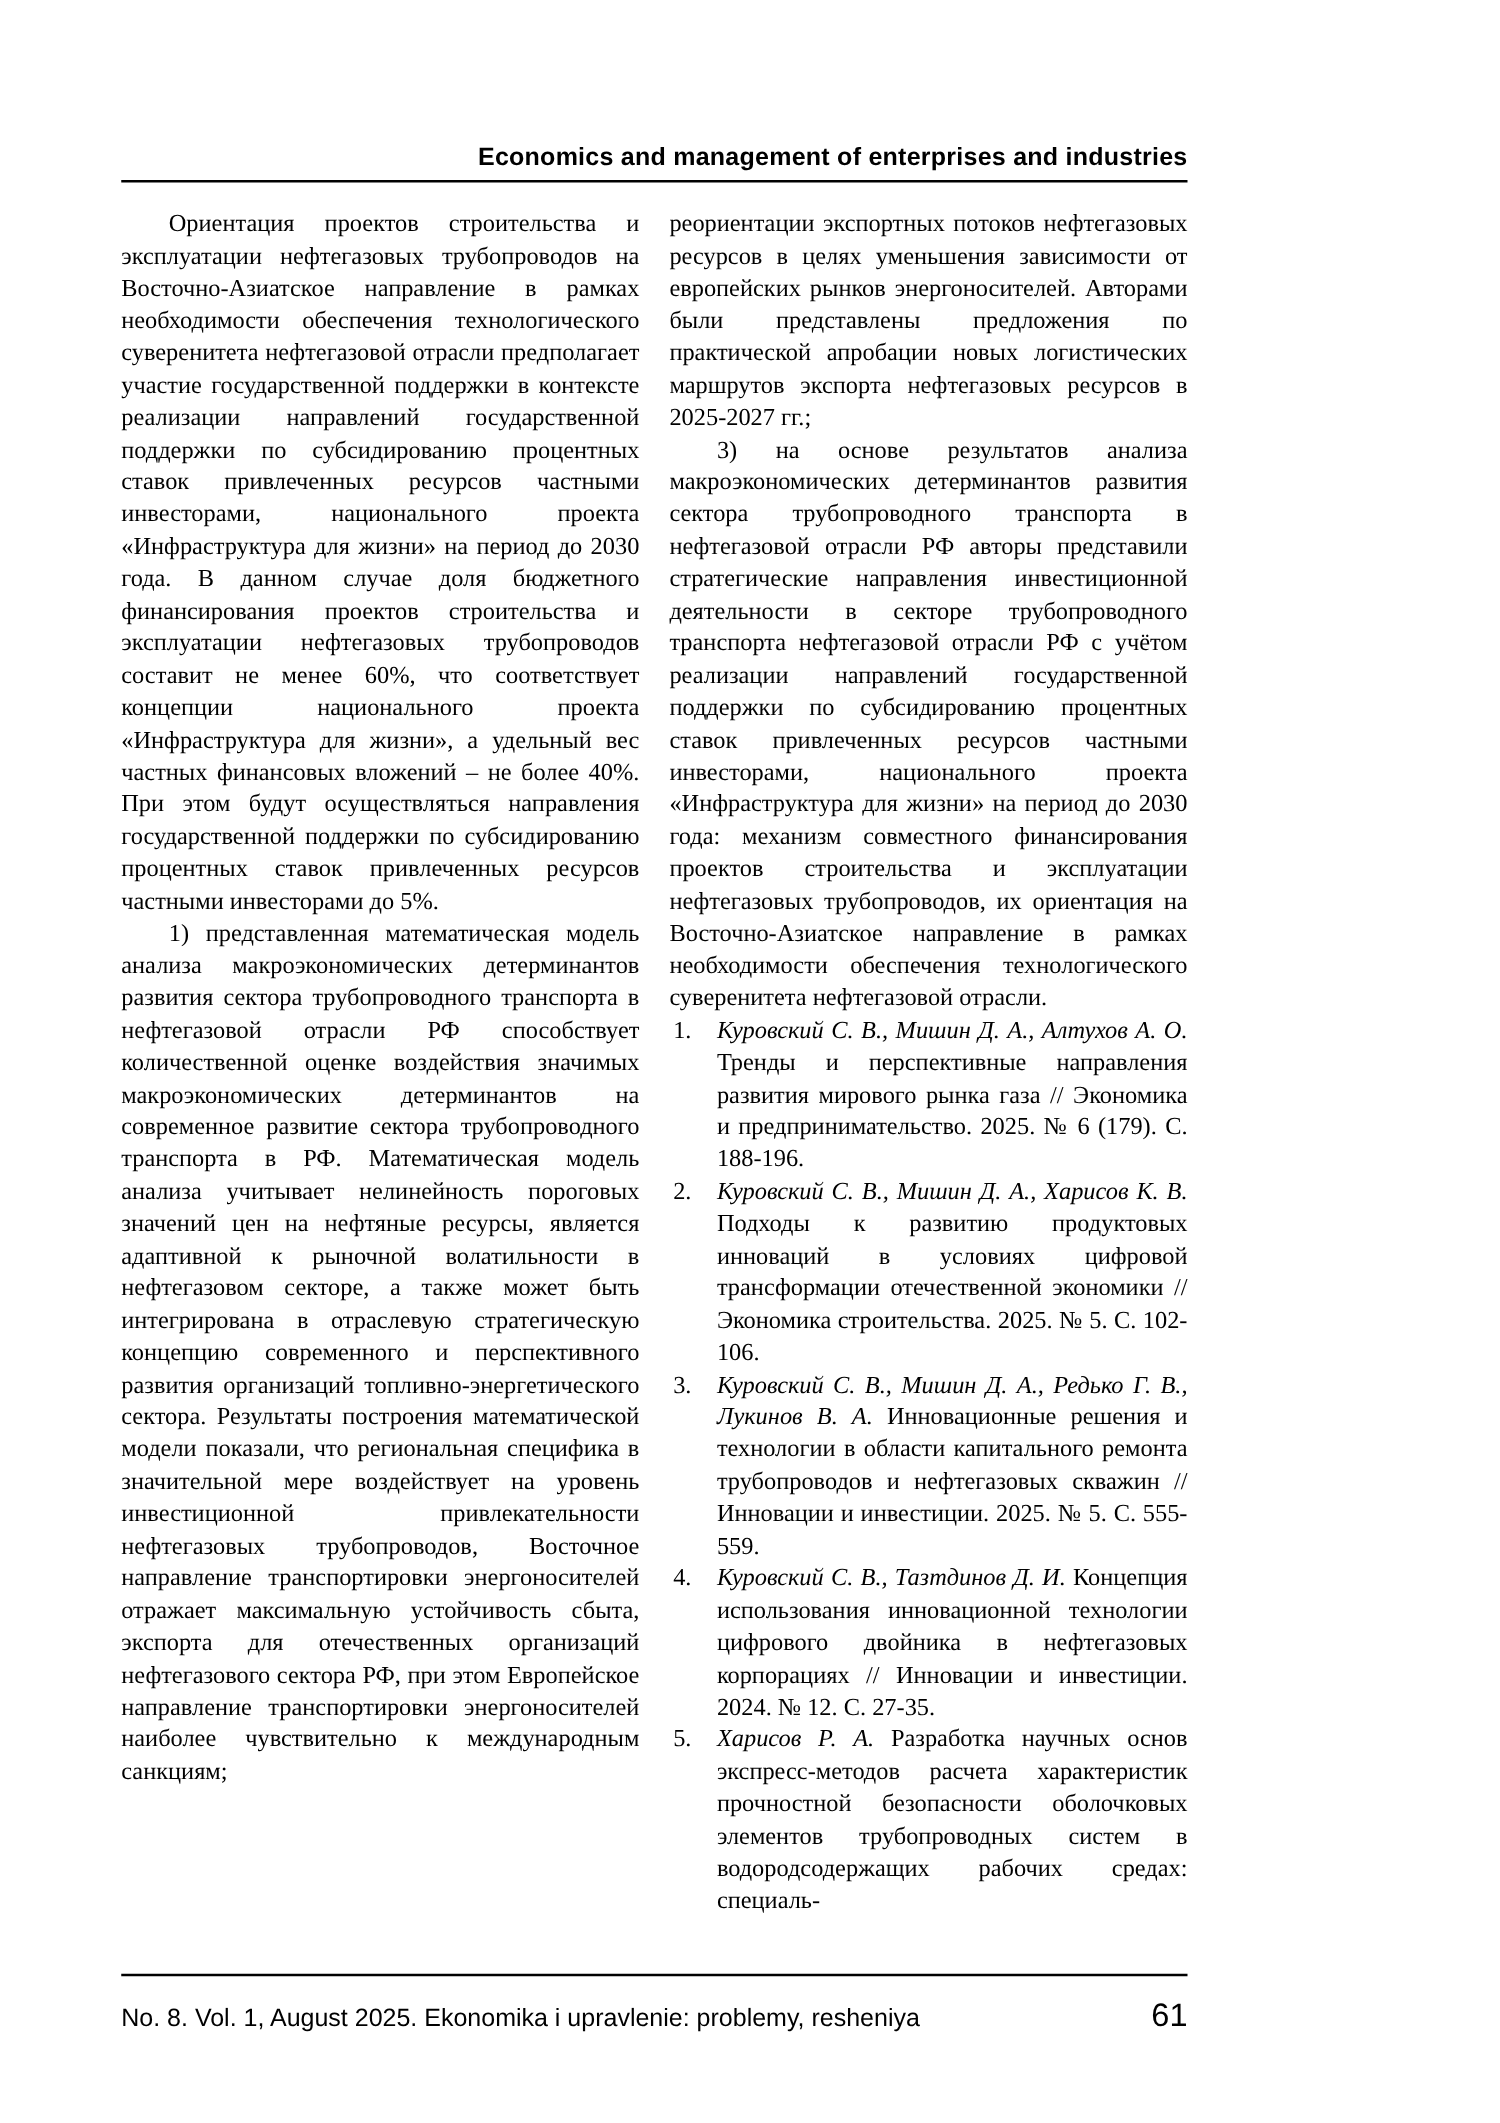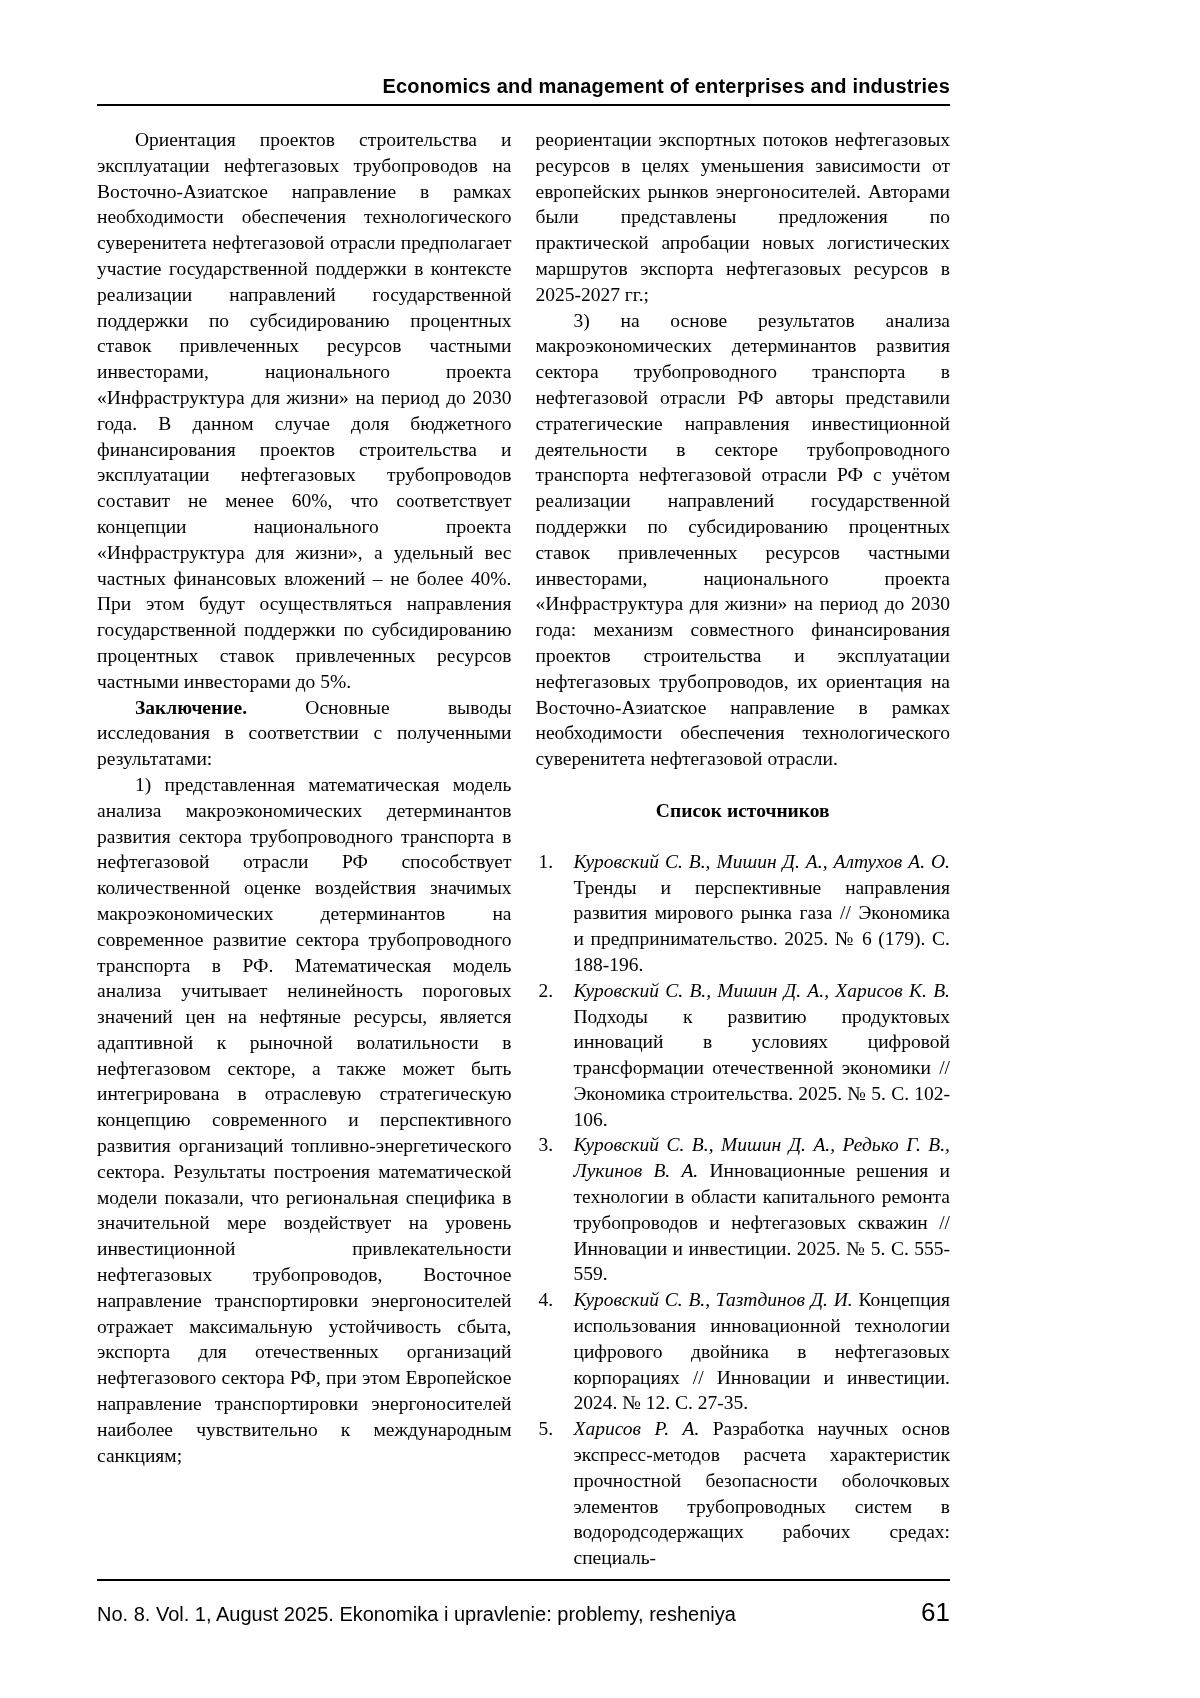--- a/index.html
+++ b/index.html
@@ -6,21 +6,21 @@
   html, body { background: #ffffff; }
   body {
     width: 1200px; height: 1698px;
     color: #000;
     font-family: "Liberation Serif", serif;
     overflow: hidden;
   }
   .page {
     position: relative;
     width: 1137px; height: 1698px;
-    padding: 74px 187px 0 97px;
+    padding: 114px 187px 0 97px;
     background: #fff;
     border-radius: 14px;
   }
   
   .running-head {
     text-align: right;
     font-family: "Liberation Sans", sans-serif;
     font-weight: bold;
     font-size: 20px;
     letter-spacing: 0.2px;
@@ -88,29 +88,27 @@
 
   <header>
     <div class="running-head">Economics and management of enterprises and industries</div>
     <div class="header-rule"></div>
   </header>
 
   <main class="columns">
 
     <section class="col">
       <p class="indent">Ориентация проектов строительства и эксплуатации нефтегазовых трубопроводов на Восточно-Азиатское направление в рамках необходимости обеспечения технологического суверенитета нефтегазовой отрасли предполагает участие государственной поддержки в контексте реализации направлений государственной поддержки по субсидированию процентных ставок привлеченных ресурсов частными инвесторами, национального проекта «Инфраструктура для жизни» на период до 2030 года. В данном случае доля бюджетного финансирования проектов строительства и эксплуатации нефтегазовых трубопроводов составит не менее 60%, что соответствует концепции национального проекта «Инфраструктура для жизни», а удельный вес частных финансовых вложений – не более 40%. При этом будут осуществляться направления государственной поддержки по субсидированию процентных ставок привлеченных ресурсов частными инвесторами до 5%.</p>
-      <p class="indent"><span class="bold">Заключение.</span><span> Основные выводы исследования в соответствии с полученными результатами:</span></p>
       <p class="indent">1) представленная математическая модель анализа макроэкономических детерминантов развития сектора трубопроводного транспорта в нефтегазовой отрасли РФ способствует количественной оценке воздействия значимых макроэкономических детерминантов на современное развитие сектора трубопроводного транспорта в РФ. Математическая модель анализа учитывает нелинейность пороговых значений цен на нефтяные ресурсы, является адаптивной к рыночной волатильности в нефтегазовом секторе, а также может быть интегрирована в отраслевую стратегическую концепцию современного и перспективного развития организаций топливно-энергетического сектора. Результаты построения математической модели показали, что региональная специфика в значительной мере воздействует на уровень инвестиционной привлекательности нефтегазовых трубопроводов, Восточное направление транспортировки энергоносителей отражает максимальную устойчивость сбыта, экспорта для отечественных организаций нефтегазового сектора РФ, при этом Европейское направление транспортировки энергоносителей наиболее чувствительно к международным санкциям;</p>
     </section>
 
     <section class="col">
       <p>реориентации экспортных потоков нефтегазовых ресурсов в целях уменьшения зависимости от европейских рынков энергоносителей. Авторами были представлены предложения по практической апробации новых логистических маршрутов экспорта нефтегазовых ресурсов в 2025-2027 гг.;</p>
       <p class="indent">3) на основе результатов анализа макроэкономических детерминантов развития сектора трубопроводного транспорта в нефтегазовой отрасли РФ авторы представили стратегические направления инвестиционной деятельности в секторе трубопроводного транспорта нефтегазовой отрасли РФ с учётом реализации направлений государственной поддержки по субсидированию процентных ставок привлеченных ресурсов частными инвесторами, национального проекта «Инфраструктура для жизни» на период до 2030 года: механизм совместного финансирования проектов строительства и эксплуатации нефтегазовых трубопроводов, их ориентация на Восточно-Азиатское направление в рамках необходимости обеспечения технологического суверенитета нефтегазовой отрасли.</p>
 
-      <h2 class="sources-heading">Список источников</h2>
 
       <ol class="references">
         <li class="reference">
           <span class="ref-num">1.</span><span class="ref-authors">Куровский С. В., Мишин Д. А., Алтухов А. О.</span><span> Тренды и перспективные направления развития мирового рынка газа // Экономика и предпринимательство. 2025. № 6 (179). С. 188-196.</span>
         </li>
         <li class="reference">
           <span class="ref-num">2.</span><span class="ref-authors">Куровский С. В., Мишин Д. А., Харисов К. В.</span><span> Подходы к развитию продуктовых инноваций в условиях цифровой трансформации отечественной экономики // Экономика строительства. 2025. № 5. С. 102-106.</span>
         </li>
         <li class="reference">
           <span class="ref-num">3.</span><span class="ref-authors">Куровский С. В., Мишин Д. А., Редько Г. В., Лукинов В. А.</span><span> Инновационные решения и технологии в области капитального ремонта трубопроводов и нефтегазовых скважин // Инновации и инвестиции. 2025. № 5. С. 555-559.</span>

